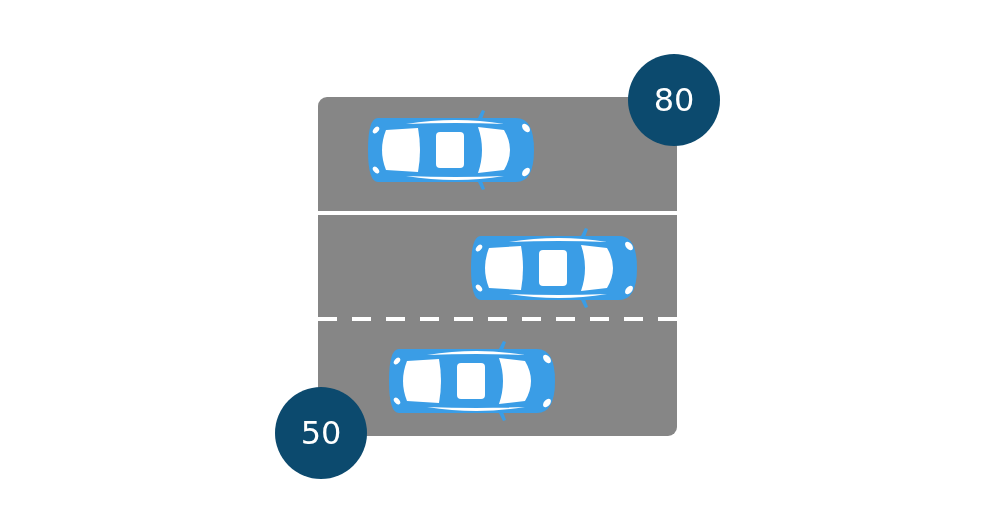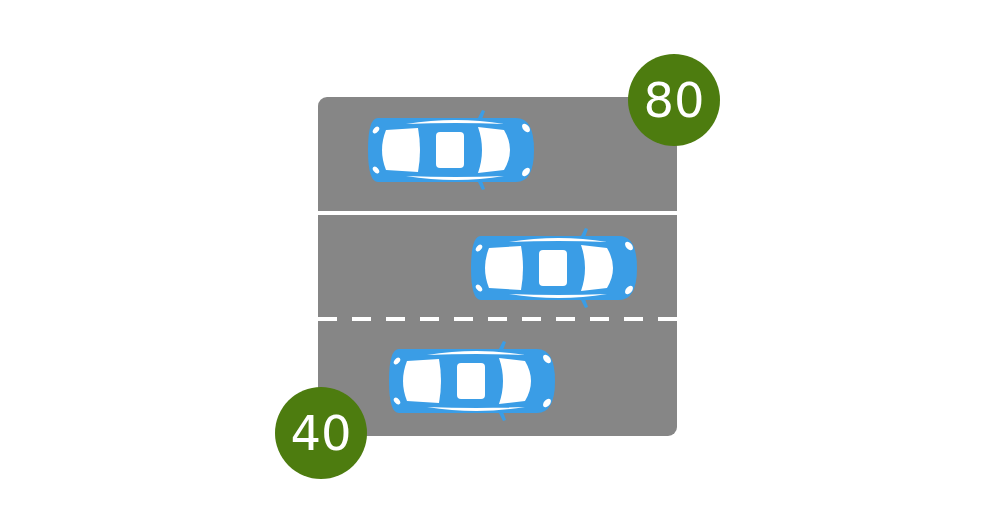--- a/index.html
+++ b/index.html
@@ -2,22 +2,22 @@
 <html><head>
 <meta charset="utf-8">
 <style>
   html, body { margin:0; padding:0; background:#ffffff; }
   body { width:1000px; height:530px; position:relative; overflow:hidden; font-family:"DejaVu Sans", sans-serif; }
   .road { position:absolute; left:318px; top:97px; width:359px; height:339px; background:#868686; border-radius:9px; }
   .divider-solid { position:absolute; left:318px; top:211px; width:359px; height:4px; background:#ffffff; }
   .divider-dashed { position:absolute; left:318px; top:317px; width:359px; height:4px;
     background: repeating-linear-gradient(to right, #ffffff 0px, #ffffff 19px, transparent 19px, transparent 34px); }
   .car { position:absolute; width:170px; height:80px; }
-  .badge { position:absolute; width:92px; height:92px; border-radius:50%; background:#4d7c0f; color:#ffffff;
-    display:flex; align-items:center; justify-content:center; font-size:48px; font-family:"DejaVu Sans", sans-serif; }
+  .badge { position:absolute; width:92px; height:92px; border-radius:50%; background:#0c4a6e; color:#ffffff;
+    display:flex; align-items:center; justify-content:center; font-size:32px; font-family:"DejaVu Sans", sans-serif; }
 </style>
 </head>
 <body>
 
 <svg width="0" height="0" style="position:absolute">
   <defs>
     <g id="car-shape">
 
       <path d="M12 8 Q2 8 2 40 Q2 72 12 72 L150 72 Q168 72 168 40 Q168 8 150 8 Z" fill="#3a9de6"></path>
 
@@ -49,13 +49,13 @@
     <use href="#car-shape"></use>
   </svg>
 <svg class="car" style="left:469px; top:228px;" viewBox="0 0 170 80">
     <use href="#car-shape"></use>
   </svg>
 <svg class="car" style="left:387px; top:341px;" viewBox="0 0 170 80">
     <use href="#car-shape"></use>
   </svg>
 
 <div class="badge" style="left:628px; top:54px;">80</div>
-<div class="badge" style="left:275px; top:387px;">40</div>
+<div class="badge" style="left:275px; top:387px;">50</div>
 
 </body></html>

